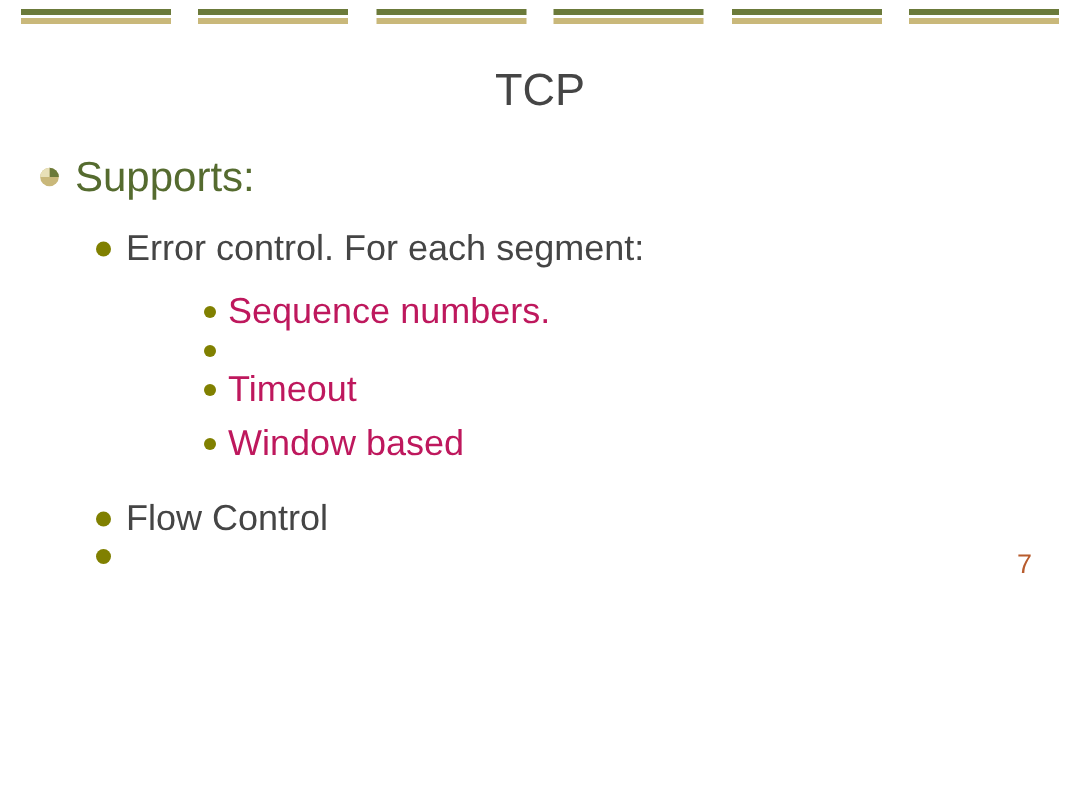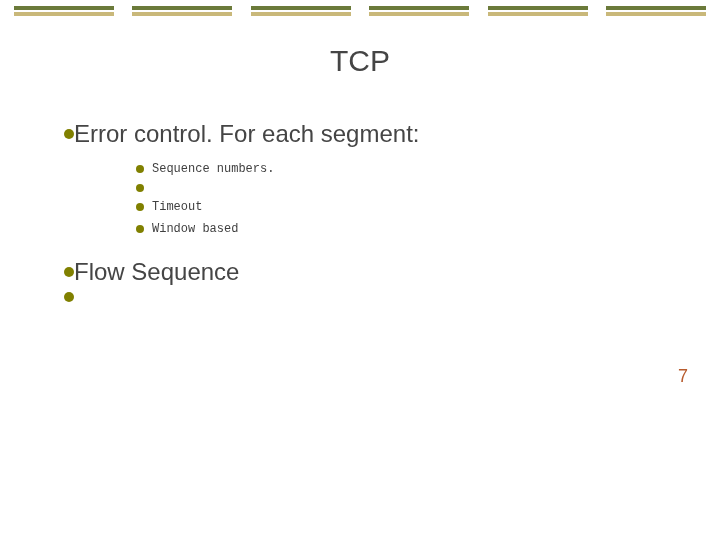--- a/index.html
+++ b/index.html
@@ -10,27 +10,27 @@
   .bar { height: 4px; }
   .bar.green { background: #6b7a3a; }
   .bar.tan   { background: #c9b87a; }
   .title-wrap { text-align: center; margin-top: 28px; }
   .title { font-size: 30px; font-weight: 400; color: #454545; }
   .body { padding: 24px 32px 0 32px; }
   .supports-row { display: flex; align-items: center; gap: 10px; margin-left: -6px; }
   .pie-icon { width: 14px; height: 14px; }
   .supports-text { font-size: 28px; color: #556b2f; }
   .lvl1 { margin-top: 18px; margin-left: 32px; }
-  .lvl1-row { display: flex; align-items: center; margin-top: 6px; }
+  .lvl1-row { display: flex; align-items: center; gap: 10px; margin-top: 6px; }
   .dot1 { width: 10px; height: 10px; border-radius: 50%; background: #808000; flex: 0 0 10px; }
   .lvl1-text { font-size: 24px; color: #454545; }
   .lvl2 { margin-top: 14px; margin-left: 72px; }
   .lvl2-row { display: flex; align-items: center; gap: 8px; margin-top: 8px; }
   .dot2 { width: 8px; height: 8px; border-radius: 50%; background: #808000; flex: 0 0 8px; }
-  .lvl2-text { font-size: 12px; color: #404040; font-family: Liberation Mono, monospace; }
+  .lvl2-text { font-size: 24px; color: #be185d; }
   .pagenum { position: absolute; bottom: 22px; right: 32px; font-size: 18px; color: #b85c2e; }
 </style>
 </head>
 <body>
 
 <div class="slide">
 
   <div class="topbars">
     <div class="bar-pair">
         <div class="bar green"></div>
@@ -57,20 +57,28 @@
         <div class="bar tan"></div>
       </div>
   </div>
 
   <div class="title-wrap">
     <div class="title">TCP</div>
   </div>
 
   <div class="body">
 
+    <div class="supports-row">
+      <svg class="pie-icon" viewBox="0 0 14 14">
+        <circle cx="7" cy="7" r="6.2" fill="#c9b87a"></circle>
+        <path d="M7 7 L7 0.8 A6.2 6.2 0 0 1 13.2 7 Z" fill="#6b7a3a"></path>
+        <path d="M7 7 L0.8 7 A6.2 6.2 0 0 1 7 0.8 Z" fill="#e8e0b8"></path>
+      </svg>
+      <span class="supports-text">Supports:</span>
+    </div>
 
     <div class="lvl1">
       <div class="lvl1-row">
         <span class="dot1"></span>
         <span class="lvl1-text">Error control. For each segment:</span>
       </div>
 
       <div class="lvl2">
         <div class="lvl2-row">
           <span class="dot2"></span>
@@ -84,21 +92,21 @@
           <span class="lvl2-text">Timeout</span>
         </div>
         <div class="lvl2-row">
           <span class="dot2"></span>
           <span class="lvl2-text">Window based</span>
         </div>
       </div>
 
       <div class="lvl1-row" style="margin-top:22px;">
         <span class="dot1"></span>
-        <span class="lvl1-text">Flow Sequence</span>
+        <span class="lvl1-text">Flow Control</span>
       </div>
       <div class="lvl1-row">
         <span class="dot1"></span>
       </div>
     </div>
 
   </div>
 
   <div class="pagenum">7</div>
 

